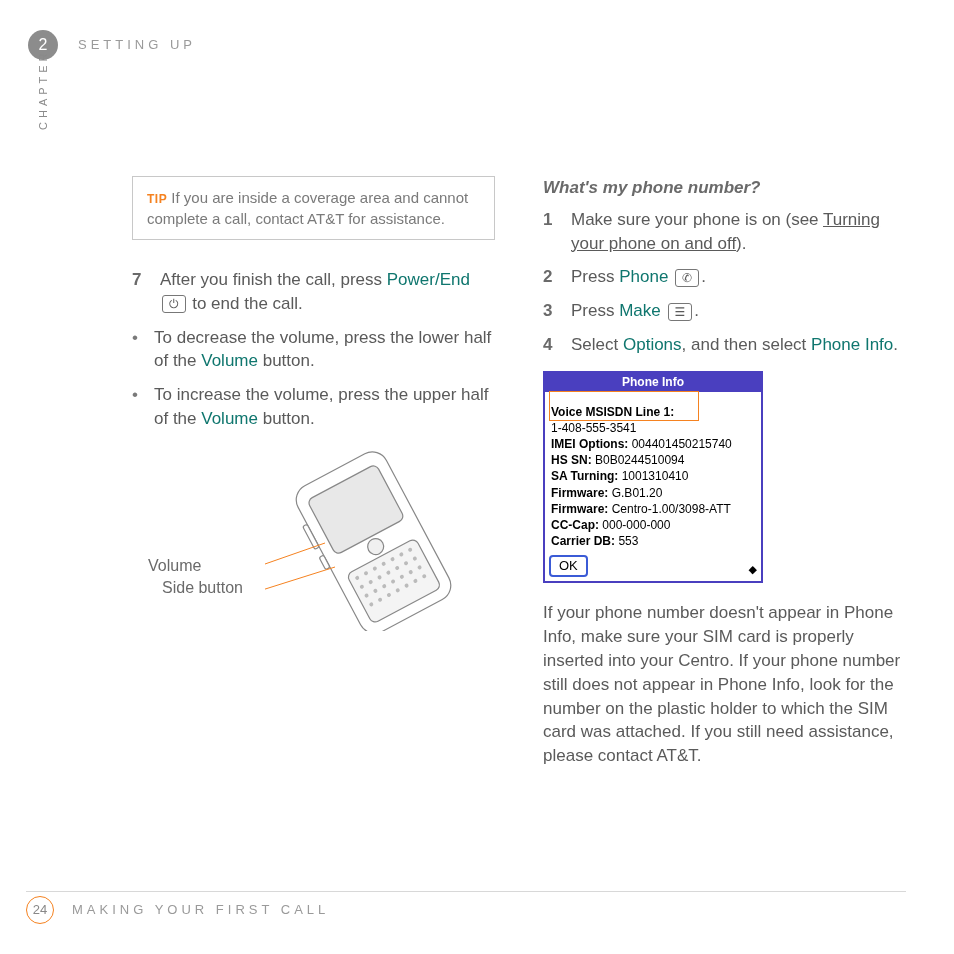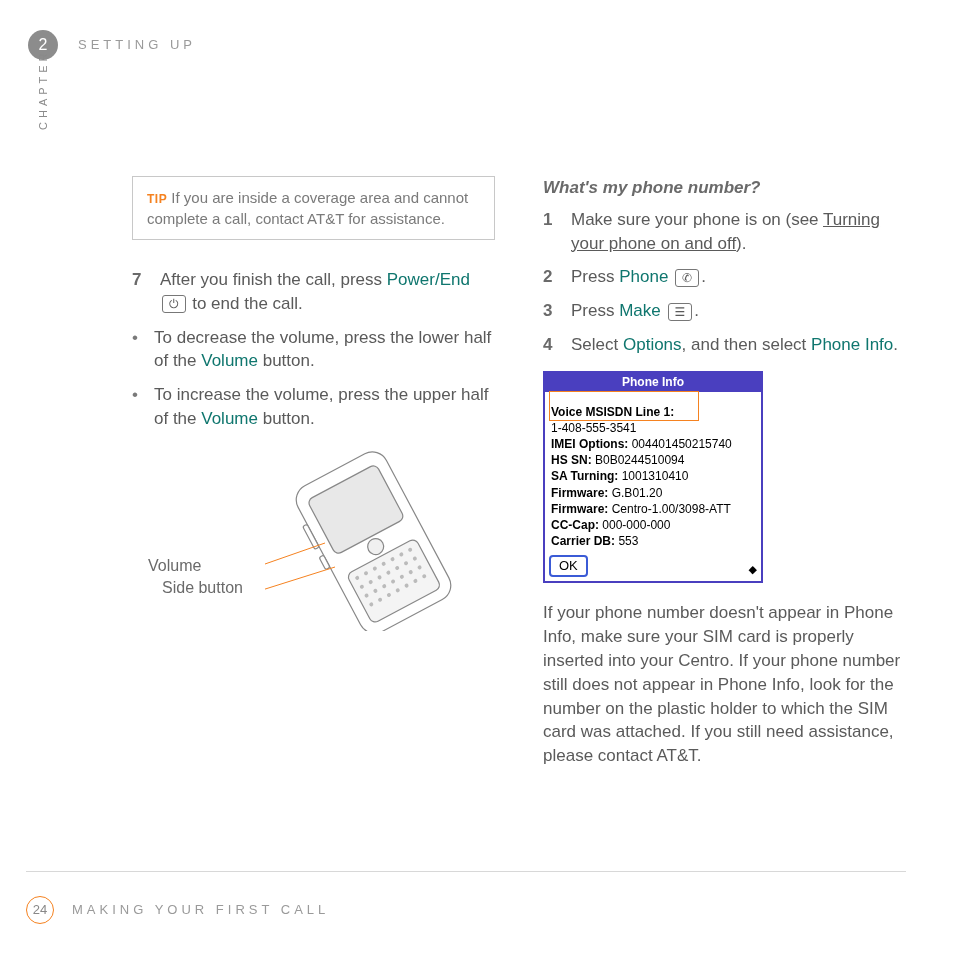--- a/index.html
+++ b/index.html
@@ -191,21 +191,21 @@
     border:1px solid #f58220;
     pointer-events:none;
   }
   
   .footer {
     position: absolute;
     left: 26px;
     bottom: 30px;
     right: 48px;
     border-top: 1px solid #d8d8d8;
-    padding-top: 24px;
+    padding-top: 4px;
     display: flex;
     align-items: center;
     gap: 18px;
   }
   .page-num {
     width: 28px; height: 28px;
     border: 1.5px solid #f58220;
     border-radius: 50%;
     display:flex; align-items:center; justify-content:center;
     color: #888;

